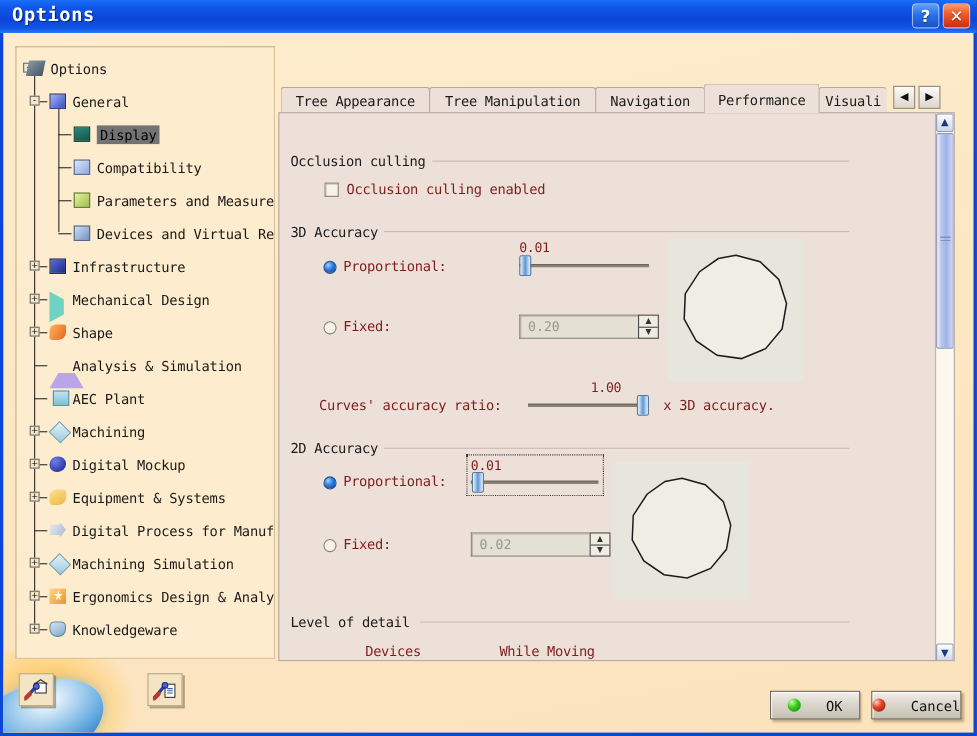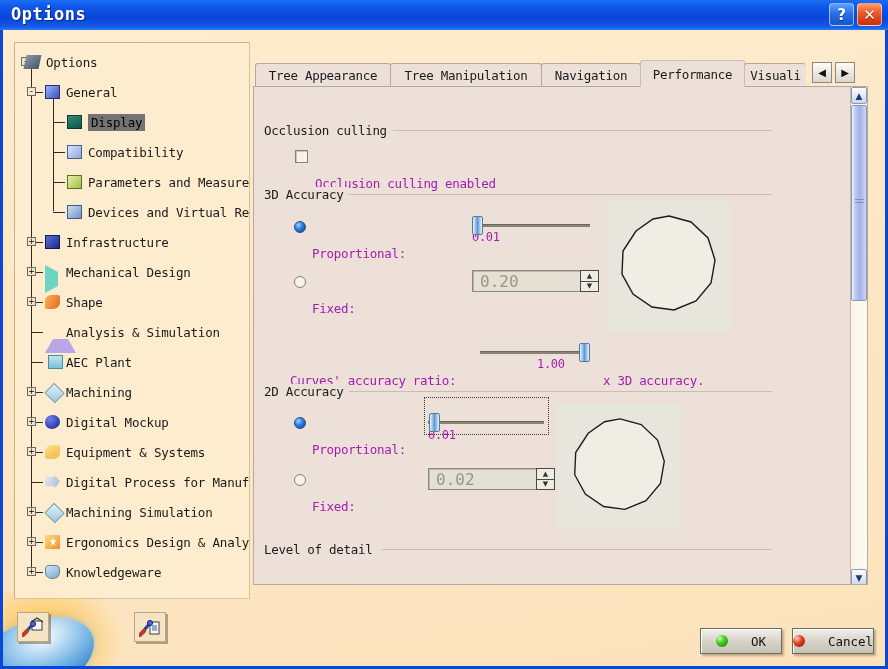--- a/index.html
+++ b/index.html
@@ -115,21 +115,21 @@
   
   .toolbtn{
     position:absolute;width:32px;height:30px;
     background:#f4e4c4;border:1px solid #b9a784;box-sizing:border-box;
     box-shadow:2px 2px 0 rgba(90,70,40,0.45);
     display:flex;align-items:center;justify-content:center;
   }
 
   
   .pane{
-    position:absolute;left:250px;top:30px;width:550px;height:525px;
+    position:absolute;left:250px;top:46px;width:550px;height:525px;
   }
   .tabstrip{position:absolute;left:0;top:0;width:615px;height:26px;}
   .tab{
     position:absolute;top:3px;height:23px;
     background:#ede0d8;
     border:1px solid #b7a79e;border-bottom:none;box-sizing:border-box;
     border-radius:3px 3px 0 0;
     display:flex;align-items:center;justify-content:center;
     font-size:12.5px;color:#1a1a1a;white-space:nowrap;
     font-family:"DejaVu Sans Mono","Liberation Mono",monospace;
@@ -157,24 +157,23 @@
 
   
   .grp-title{
     position:absolute;font-size:12.5px;color:#1a1a1a;white-space:nowrap;
     font-family:"DejaVu Sans Mono","Liberation Mono",monospace;
     letter-spacing:-0.3px;background:#ede0d8;padding-right:6px;z-index:2;
   }
   .grp-rule{position:absolute;height:1px;background:#c9bcb3;}
 
   .lbl{
-    position:absolute;font-size:12.5px;color:#a21caf;white-space:nowrap;
+    position:absolute;font-size:12.5px;color:#7f1d1d;white-space:nowrap;
     font-family:"DejaVu Sans Mono","Liberation Mono",monospace;
     letter-spacing:-0.3px;
-    margin-top:28px;
   }
   .lbl.val{font-size:12px;}
 
   .checkbox{
     position:absolute;width:13px;height:13px;
     background:#f7f3e8;border:1px solid #8a7f70;box-sizing:border-box;
     box-shadow:inset 1px 1px 0 #cfc7b6;
   }
   .radio{
     position:absolute;width:12px;height:12px;border-radius:50%;
@@ -199,21 +198,21 @@
   .focus-rect{
     position:absolute;border:1px dotted #3a3a3a;box-sizing:border-box;
   }
 
   
   .spin-wrap{position:absolute;display:flex;}
   .spin-field{
     height:22px;background:#e4e0d4;
     border:1px solid #8e877c;border-right:none;box-sizing:border-box;
     display:flex;align-items:center;
-    padding-left:7px;font-size:16px;color:#9a958a;
+    padding-left:7px;font-size:12px;color:#9a958a;
     font-family:"DejaVu Sans Mono","Liberation Mono",monospace;
     box-shadow:inset 1px 1px 0 #bdb7aa;
   }
   .spin-btns{
     width:19px;height:22px;border:1px solid #4a4a4a;box-sizing:border-box;
     background:#efece2;display:flex;flex-direction:column;
   }
   .spin-b{
     flex:1;display:flex;align-items:center;justify-content:center;
     font-size:7px;color:#333;

